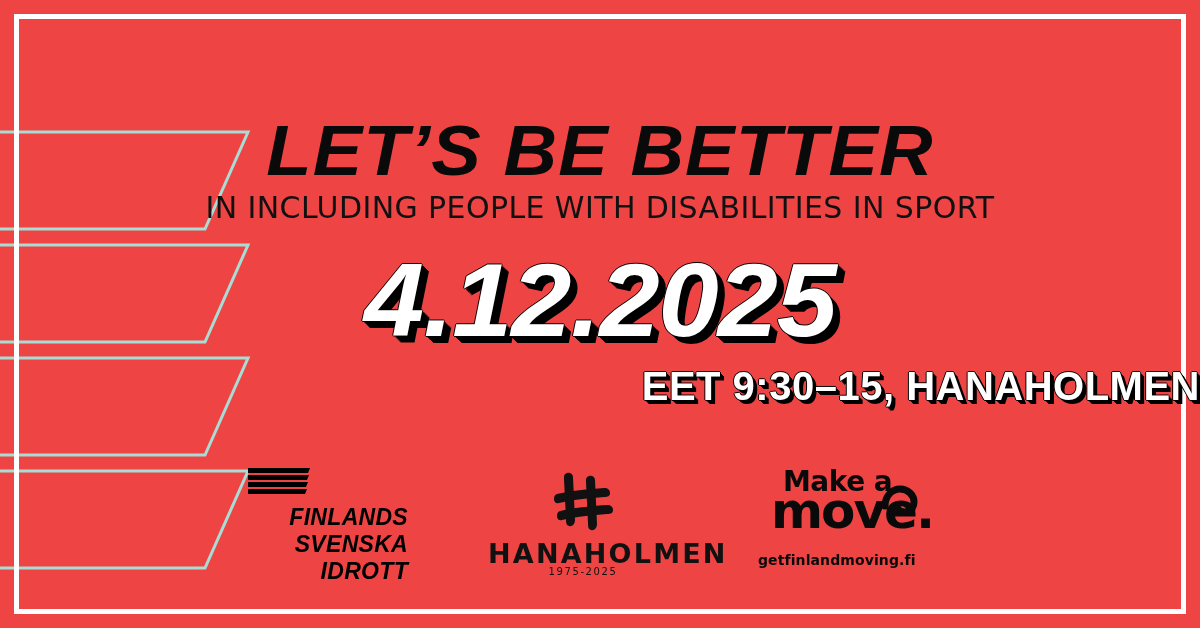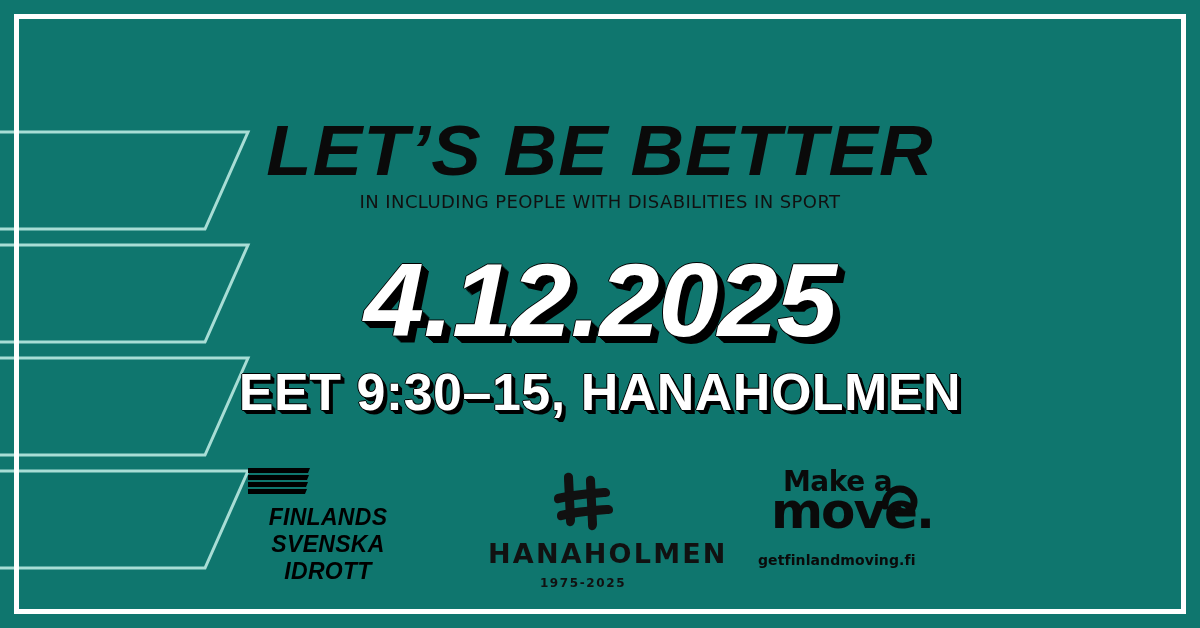--- a/index.html
+++ b/index.html
@@ -10,21 +10,21 @@
     width: 1200px;
     height: 628px;
     overflow: hidden;
     font-family: "Liberation Sans", sans-serif;
   }
 
   #poster {
     position: relative;
     width: 1200px;
     height: 628px;
-    background: #0f766e;
+    background: #ef4444;
     overflow: hidden;
   }
 
   
   #deco-banners {
     position: absolute;
     left: 0;
     top: 0;
     width: 420px;
     height: 628px;
@@ -70,21 +70,21 @@
   }
 
   #subtitle {
     position: absolute;
     top: 193px;
     left: 0;
     width: 1200px;
     color: #111111;
     font-family: "DejaVu Sans", sans-serif;
     font-weight: 400;
-    font-size: 18px;
+    font-size: 30px;
     letter-spacing: 0.4px;
     line-height: 1;
     white-space: nowrap;
   }
 
   #date-line {
     position: absolute;
     top: 248px;
     left: 0;
     width: 1200px;
@@ -104,27 +104,28 @@
   }
 
   #venue-line {
     position: absolute;
     top: 366px;
     left: 0;
     width: 1200px;
     color: #FFFFFF;
     font-family: "Liberation Sans", sans-serif;
     font-weight: 700;
-    font-size: 52px;
+    font-size: 40px;
     letter-spacing: 0.5px;
     line-height: 1;
     white-space: nowrap;
     text-shadow:
        2px 2px 0 #000, 3px 3px 0 #000, 4px 4px 0 #000,
       -1px 0 0 #000, 0 -1px 0 #000, 1px 0 0 #000, 0 1px 0 #000;
+    text-align: right;
   }
 
   
   #logo-row {
     position: absolute;
     top: 462px;
     left: 0;
     width: 1200px;
     height: 130px;
     display: flex;
@@ -132,21 +133,21 @@
     align-items: flex-start;
     gap: 80px;
   }
 
   .logo { position: relative; }
 
   
   #logo-fsi {
     width: 160px;
     padding-top: 6px;
-    text-align: center;
+    text-align: right;
     padding-left: 6px;
   }
   #fsi-bars { width: 62px; height: 26px; display: block; margin-bottom: 10px; }
   #fsi-text {
     font-family: "Liberation Sans", sans-serif;
     font-weight: 700;
     font-style: italic;
     font-size: 23px;
     line-height: 1.17;
     color: #000;
@@ -163,24 +164,23 @@
   #hana-mark { display: block; margin: 0 auto 8px; }
   #hana-name {
     font-family: "DejaVu Sans", sans-serif;
     font-weight: 700;
     font-size: 27px;
     letter-spacing: 2.2px;
     color: #111;
     line-height: 1;
   }
   #hana-years {
-    margin-top: 10px;
-    font-family: "DejaVu Sans", sans-serif;
-    font-weight: 700;
-    font-size: 12px;
+    font-family: "DejaVu Sans", sans-serif;
+    font-weight: 400;
+    font-size: 10px;
     letter-spacing: 1.6px;
     color: #111;
     line-height: 1;
   }
 
   
   #logo-makeamove {
     width: 200px;
     text-align: left;
     padding-top: 2px;

